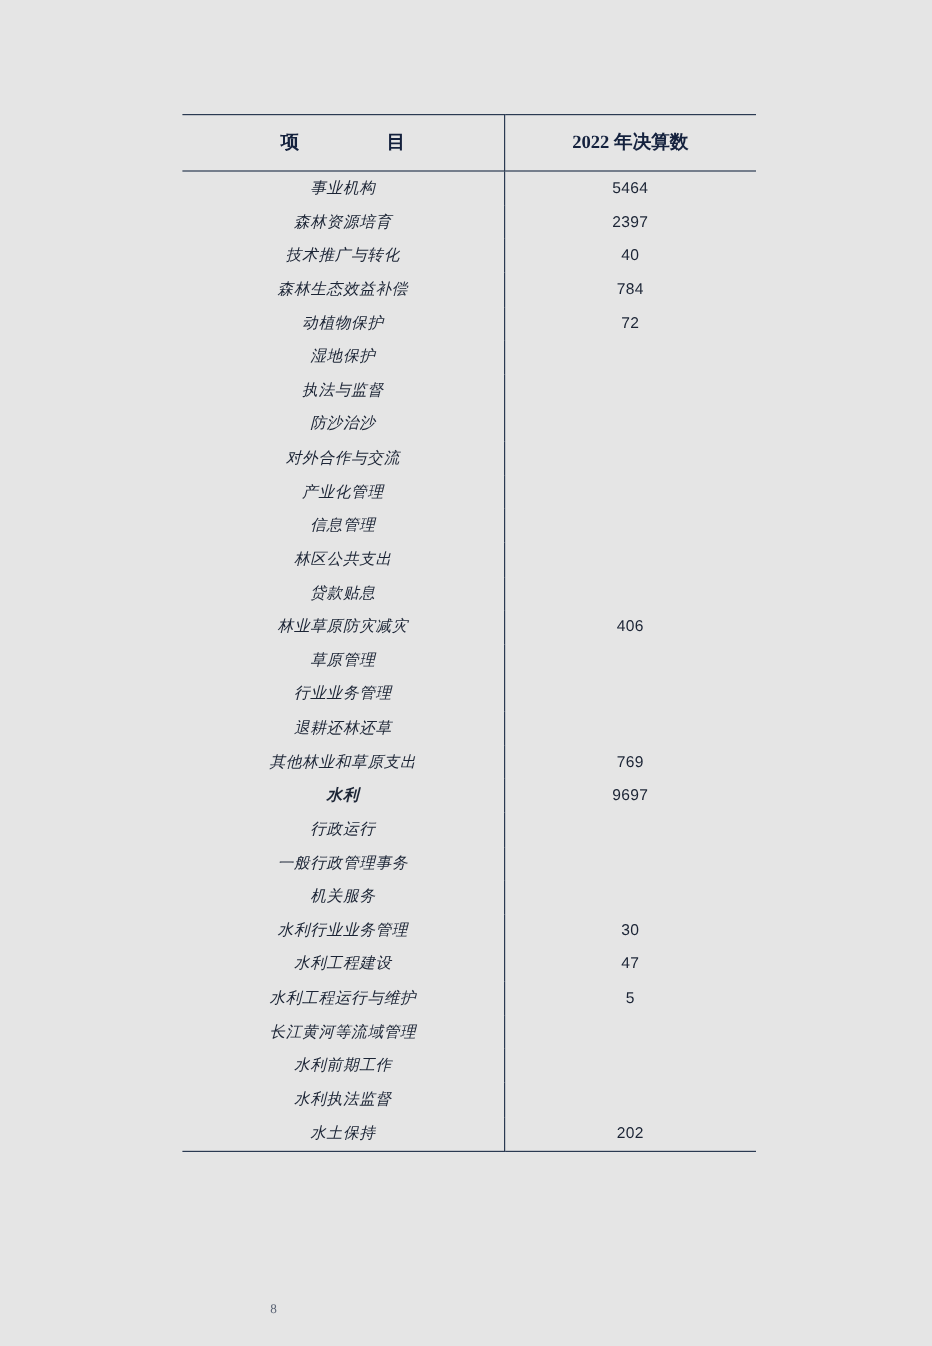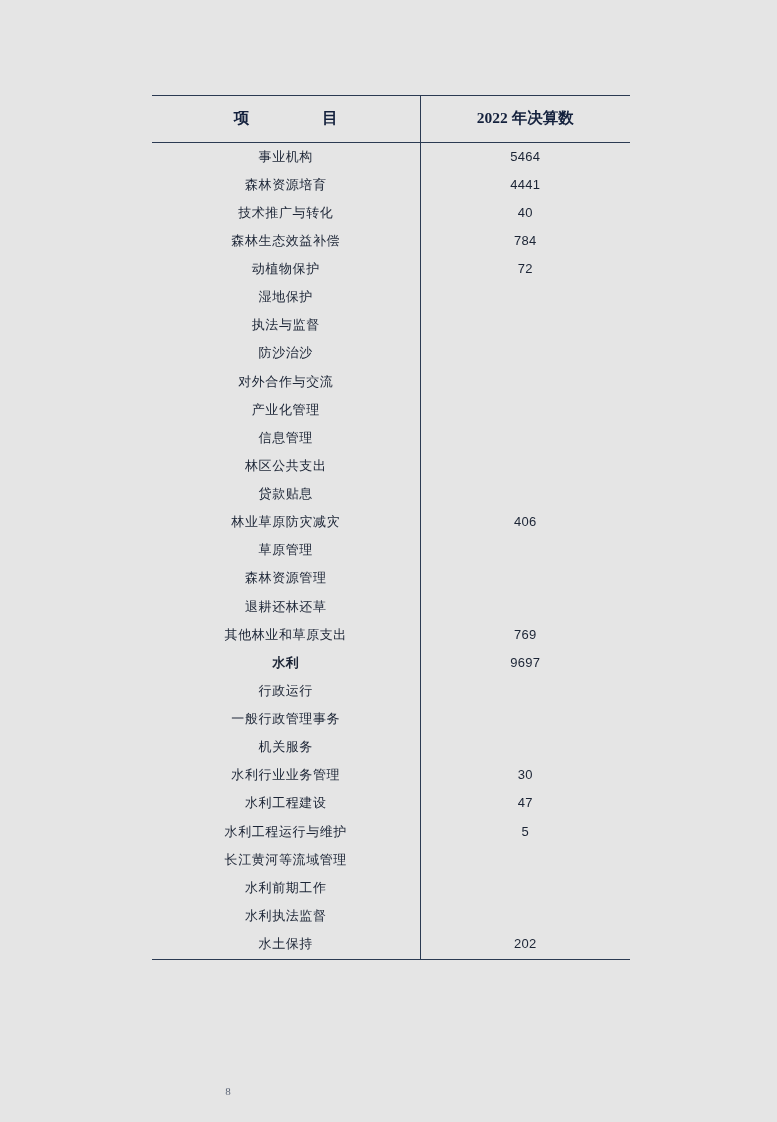--- a/index.html
+++ b/index.html
@@ -54,20 +54,21 @@
   table.budget tbody td {
     font-size: 13px;
     padding: 6.6px 0 6.6px 0;
     text-align: center;
     color: #1b2435;
     line-height: 1.15;
   }
   table.budget tbody td.item {
     border-right: 1.1px solid #2b3a52;
     letter-spacing: 0.6px;
+    font-style: italic;
   }
   table.budget tbody td.value {
     font-family: Liberation Sans, sans-serif;
     letter-spacing: 0.3px;
   }
   table.budget tbody tr.bold td.item {
     font-weight: bold;
   }
   table.budget tbody tr:last-child td {
     border-bottom: 1.6px solid #2b3a52;
@@ -100,21 +101,21 @@
           <th class="value-head">2022 年决算数</th>
         </tr>
       </thead>
       <tbody id="table-body">
           <tr>
             <td class="item">事业机构</td>
             <td class="value">5464</td>
           </tr>
           <tr>
             <td class="item">森林资源培育</td>
-            <td class="value">4441</td>
+            <td class="value">2397</td>
           </tr>
           <tr>
             <td class="item">技术推广与转化</td>
             <td class="value">40</td>
           </tr>
           <tr>
             <td class="item">森林生态效益补偿</td>
             <td class="value">784</td>
           </tr>
           <tr>
@@ -155,21 +156,21 @@
           </tr>
           <tr>
             <td class="item">林业草原防灾减灾</td>
             <td class="value">406</td>
           </tr>
           <tr>
             <td class="item">草原管理</td>
             <td class="value"></td>
           </tr>
           <tr>
-            <td class="item">森林资源管理</td>
+            <td class="item">行业业务管理</td>
             <td class="value"></td>
           </tr>
           <tr>
             <td class="item">退耕还林还草</td>
             <td class="value"></td>
           </tr>
           <tr>
             <td class="item">其他林业和草原支出</td>
             <td class="value">769</td>
           </tr>

